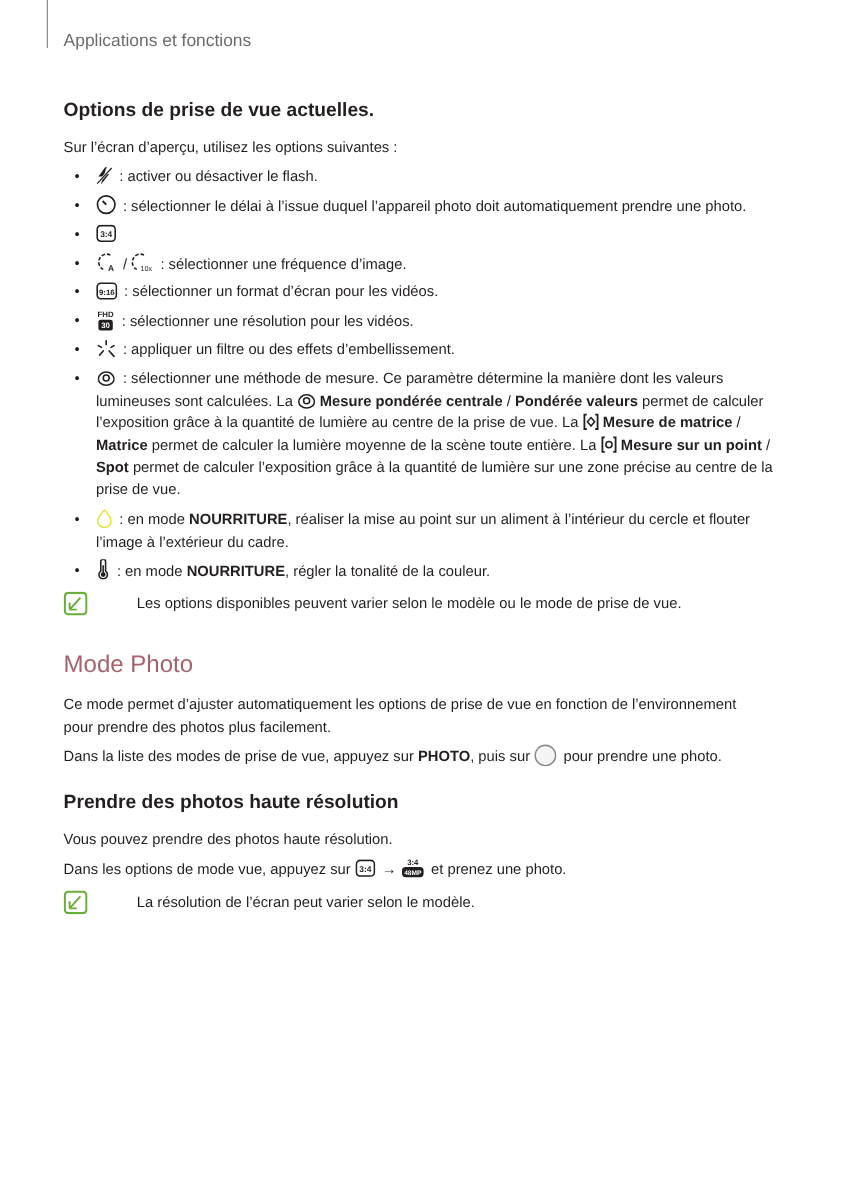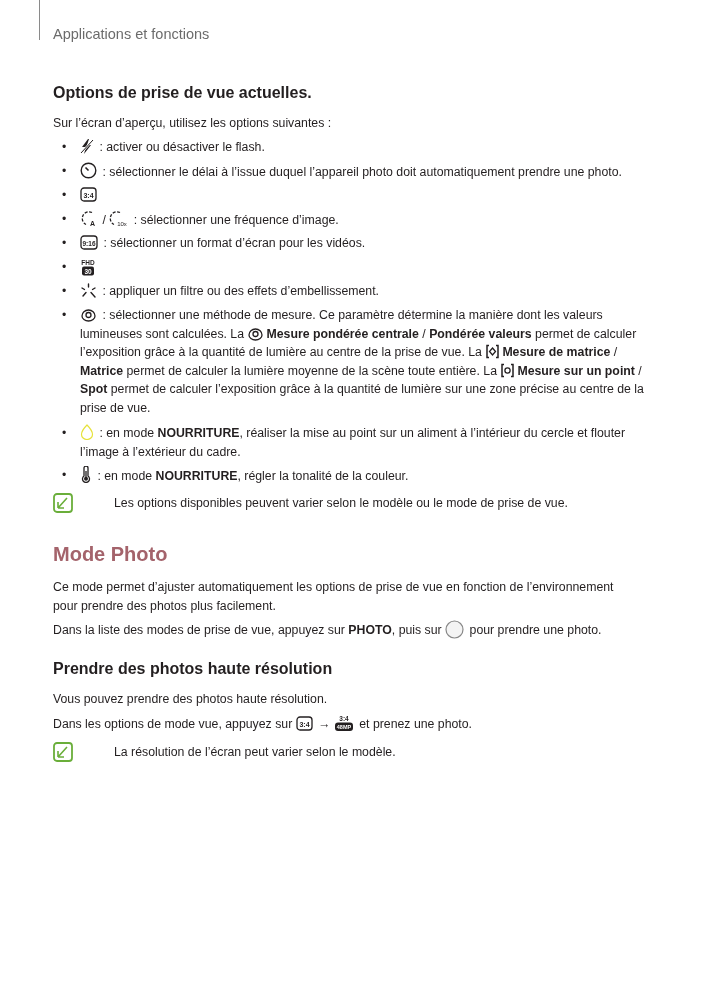--- a/index.html
+++ b/index.html
@@ -1,21 +1,21 @@
 <!DOCTYPE html>
 <html><head>
 <meta charset="utf-8">
 <style>
   html, body { margin:0; padding:0; background:#fff; }
   body { width:703px; height:994px; position:relative; overflow:hidden;
          font-family:"Liberation Sans", "DejaVu Sans", sans-serif; color:#231f20; }
   .page-rule { position:absolute; left:39px; top:0; width:1px; height:40px; background:#8a8a8a; }
   .running-header { position:absolute; left:53px; top:26px; font-size:14.5px; color:#6b6b6b; }
   .h2 { position:absolute; left:53px; font-size:16px; font-weight:bold; color:#231f20; }
-  .h1 { position:absolute; left:53px; font-size:20px; font-weight:bold; color:#a4636b; }
+  .h1 { position:absolute; left:53px; font-size:20px; font-weight:normal; color:#a4636b; }
   .p { position:absolute; left:53px; font-size:12.3px; line-height:18.5px; color:#231f20; }
   .bullet { position:absolute; left:62px; font-size:12.3px; line-height:18.5px; }
   .btext { position:absolute; left:80px; width:565px; font-size:12.3px; line-height:18.5px; }
   b { font-weight:bold; }
   .ic { display:inline-block; vertical-align:-3px; margin-right:2px; }
   .ic svg { display:block; }
   .note { position:absolute; left:53px; font-size:12.3px; line-height:18.5px; }
   .note .nicon { position:absolute; left:0; top:-1px; }
   .note .ntext { position:absolute; left:37px; top:0; white-space:nowrap;margin-left:24px; }
   .page-num { position:absolute; left:0; width:703px; top:996px; text-align:center; font-size:14px; color:#555;font-family:Liberation Mono, monospace; }
@@ -86,21 +86,21 @@
 </div>
 
 <div class="bullet" style="top:258px">•</div>
 <div class="btext" style="top:258px">
   <span class="ic" style="vertical-align:-4px">
     <svg width="16" height="18" viewBox="0 0 16 18">
         <text x="8" y="6.5" font-size="6.5" font-weight="bold" text-anchor="middle" fill="#231f20" font-family="Liberation Sans, sans-serif">FHD</text>
         <rect x="2" y="8.5" width="12" height="9" rx="2" fill="#231f20"></rect>
         <text x="8" y="15.5" font-size="6.5" font-weight="bold" text-anchor="middle" fill="#fff" font-family="Liberation Sans, sans-serif">30</text>
       </svg>
-  </span>
+  </span><span> : sélectionner une résolution pour les vidéos.</span>
 </div>
 
 <div class="bullet" style="top:282px">•</div>
 <div class="btext" style="top:282px">
   <span class="ic">
     <svg width="17" height="15" viewBox="0 0 17 15">
         <g stroke="#231f20" stroke-width="1.4" stroke-linecap="round">
           <line x1="8.5" y1="1" x2="8.5" y2="4"></line>
           <line x1="2" y1="5" x2="4.5" y2="6.5"></line>
           <line x1="15" y1="5" x2="12.5" y2="6.5"></line>

